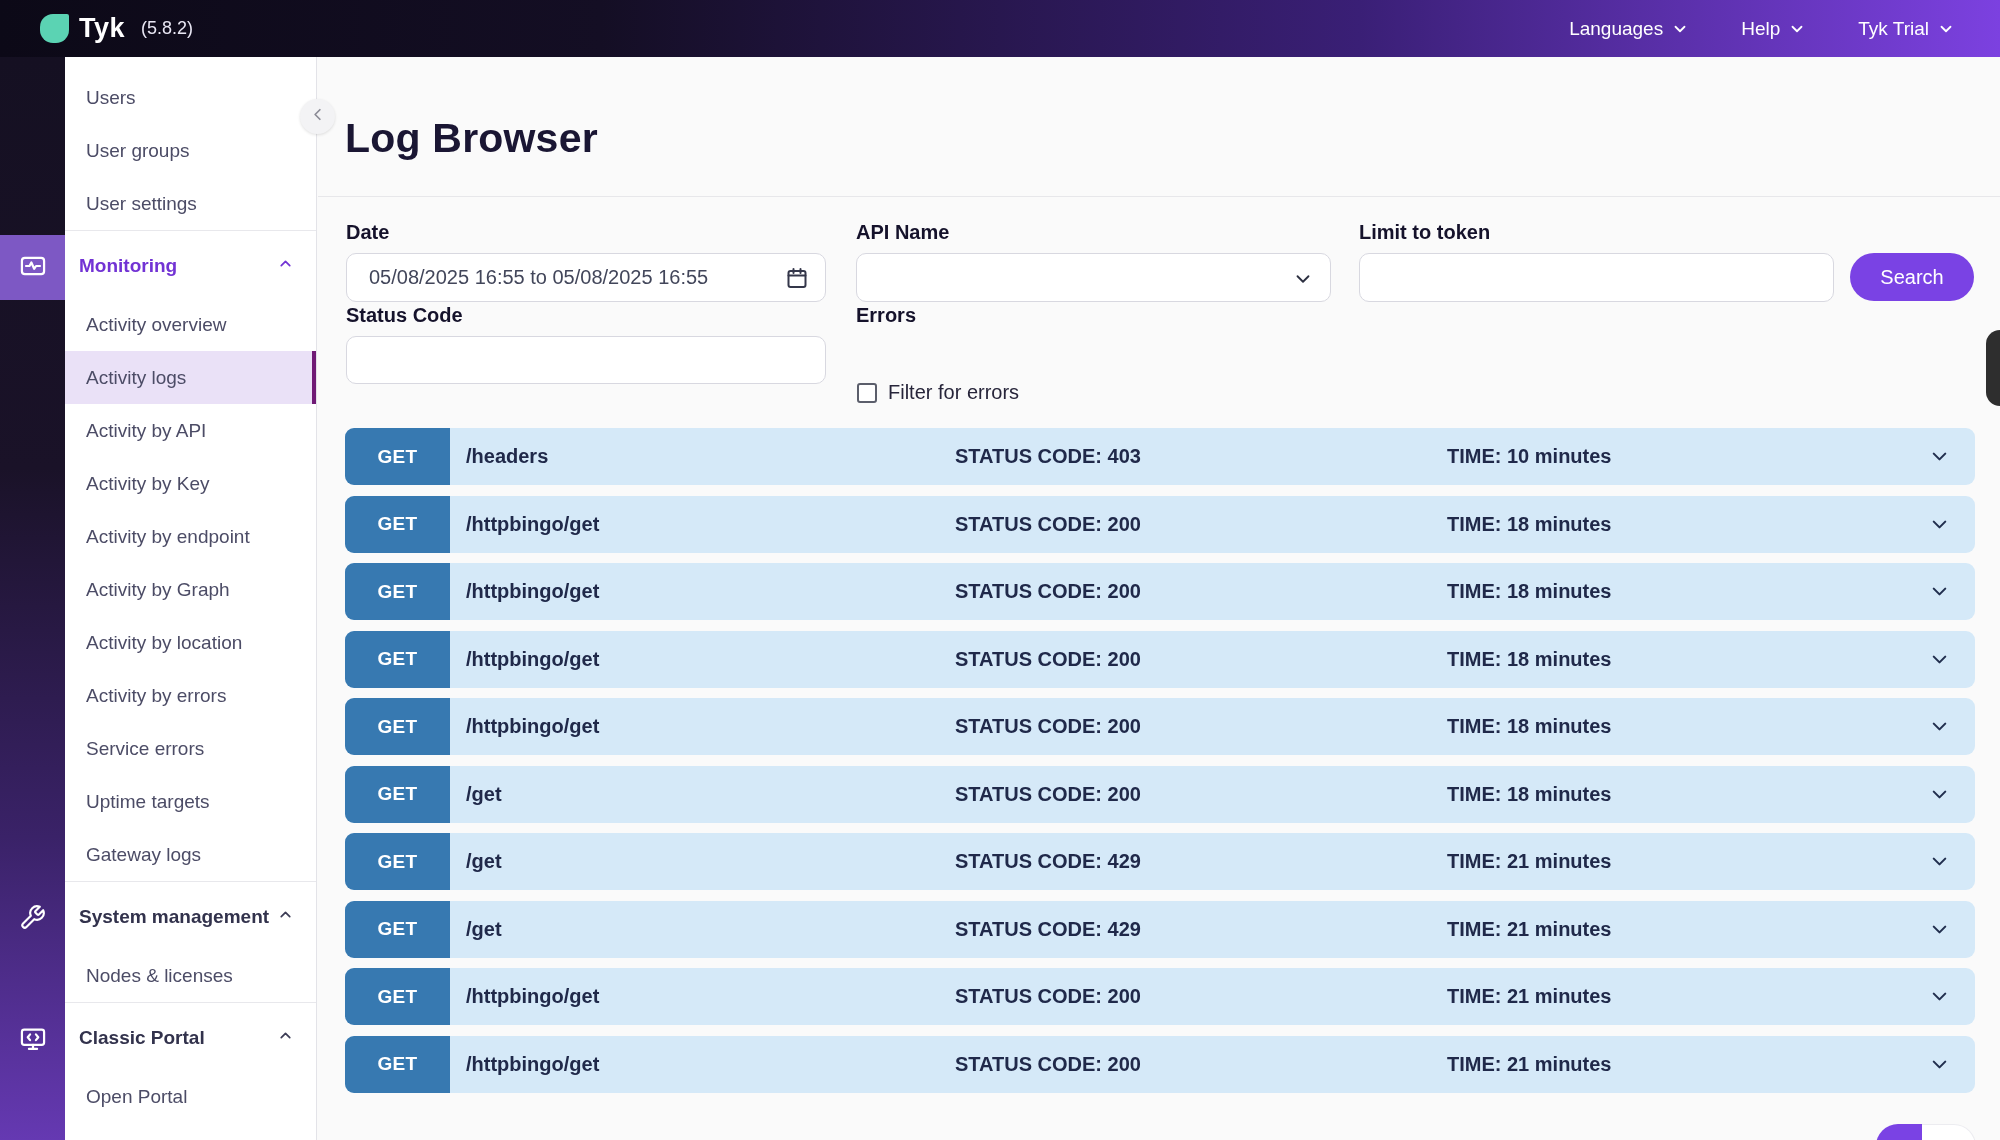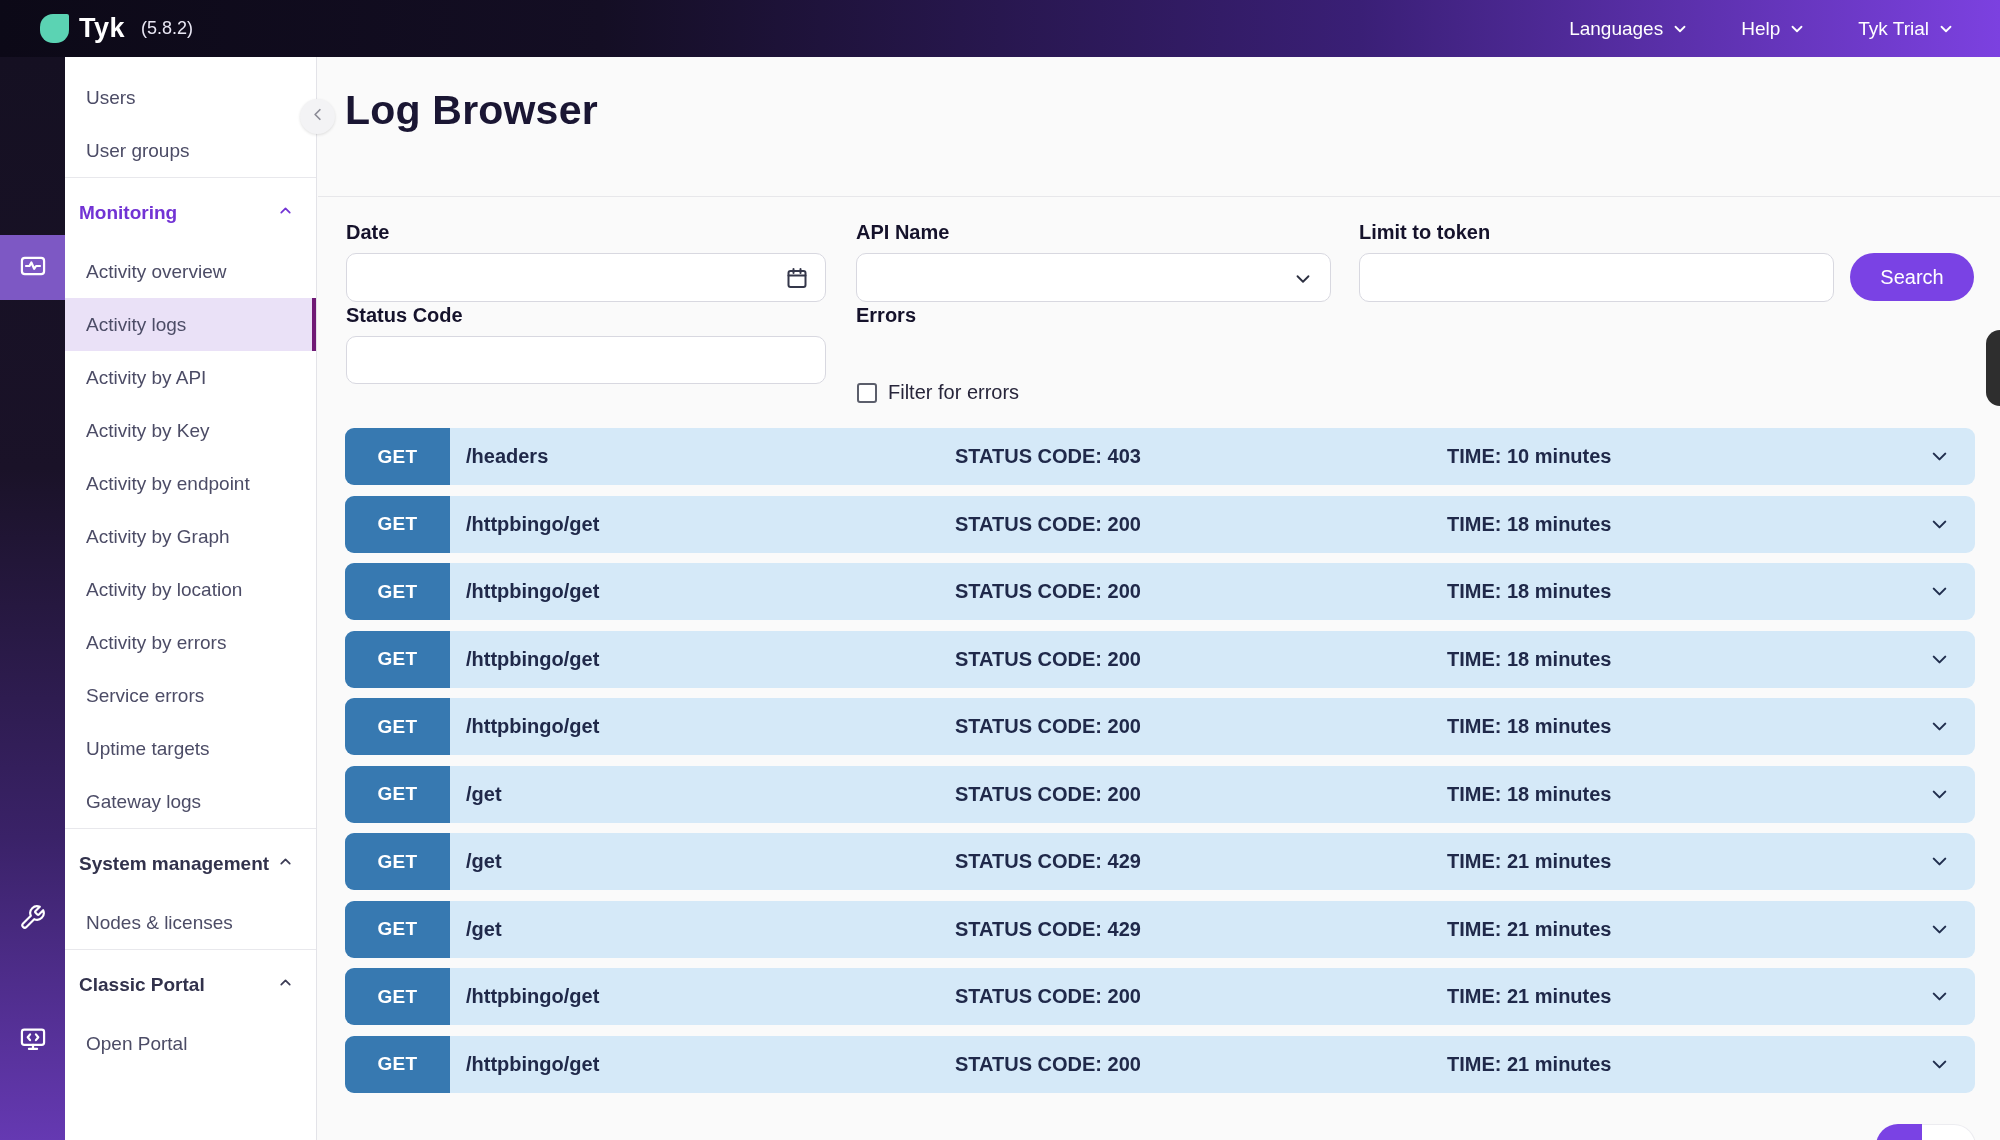--- a/index.html
+++ b/index.html
@@ -37,21 +37,21 @@
   .side-div { border:none; border-top:1px solid #e8e8ec; }
   .sect { margin-top:6px; }
 
   
   #collapse-btn { position:absolute; left:300px; top:99px; width:35px; height:35px; border-radius:50%;
     background:#f3f3f5; box-shadow:0 1px 3px rgba(0,0,0,.12); display:flex; align-items:center; justify-content:center;
     z-index:40; cursor:pointer; }
 
   
   #main { position:absolute; left:318px; top:57px; width:1682px; height:1083px; background:#fafafa; }
-  #page-title { position:absolute; left:27px; top:30px; font-size:41px; font-weight:800; color:#1a1633; letter-spacing:.2px; }
+  #page-title { position:absolute; left:27px; top:58px; font-size:41px; font-weight:800; color:#1a1633; letter-spacing:.2px; }
   #head-divider { position:absolute; left:0; top:139px; width:1682px; border:none; border-top:1px solid #e7e7ea; }
 
   .fld-label { position:absolute; font-size:20px; font-weight:700; color:#15122b; }
   .fld { position:absolute; height:49px; background:#ffffff; border:1px solid #d8d8e0; border-radius:10px;
     display:flex; align-items:center; font-size:20px; color:#42465a; }
   .fld input { border:none; outline:none; background:transparent; font-family:"Liberation Sans",sans-serif;
     font-size:20px; color:#42465a; width:100%; padding:0 50px 0 22px; }
   .fld .icon-right { position:absolute; right:16px; top:12px; }
   .search-btn { position:absolute; left:1532px; top:196px; width:124px; height:48px; background:#7a42e4;
     border:none; border-radius:24px; color:#ffffff; font-size:20px; font-family:"Liberation Sans",sans-serif;
@@ -145,20 +145,21 @@
         <line x1="12" y1="17" x2="12" y2="20"></line>
         <line x1="8.5" y1="20.5" x2="15.5" y2="20.5"></line>
       </svg>
     </span>
   </div>
 </div>
 
 <nav id="sidebar">
   <div class="side-item">Users</div>
   <div class="side-item">User groups</div>
+  <div class="side-item">User settings</div>
   <hr class="side-div">
 
   <div class="side-header purple">
     <span>Monitoring</span>
     <span>
       <svg width="17" height="17" viewBox="0 0 24 24" fill="none" stroke="#7233d4" stroke-width="2.4" stroke-linecap="round" stroke-linejoin="round">
           <polyline points="6 15 12 9 18 15"></polyline>
         </svg>
     </span>
   </div>
@@ -210,20 +211,21 @@
       </svg>
   </span>
 </div>
 
 <main id="main">
   <h1 id="page-title">Log Browser</h1>
   <hr id="head-divider">
 
   <span class="fld-label" style="left:28px; top:164px;">Date</span>
   <div class="fld" style="left:28px; top:196px; width:480px;">
+    <input type="text" value="05/08/2025 16:55 to 05/08/2025 16:55" style="">
     <span class="icon-right">
       <svg width="24" height="24" viewBox="0 0 24 24" fill="none" stroke="#34374a" stroke-width="2" stroke-linecap="round" stroke-linejoin="round">
         <rect x="3.5" y="5" width="17" height="16" rx="2"></rect>
         <line x1="8.5" y1="3" x2="8.5" y2="7"></line>
         <line x1="15.5" y1="3" x2="15.5" y2="7"></line>
         <line x1="3.5" y1="9.5" x2="20.5" y2="9.5"></line>
       </svg>
     </span>
   </div>
 

